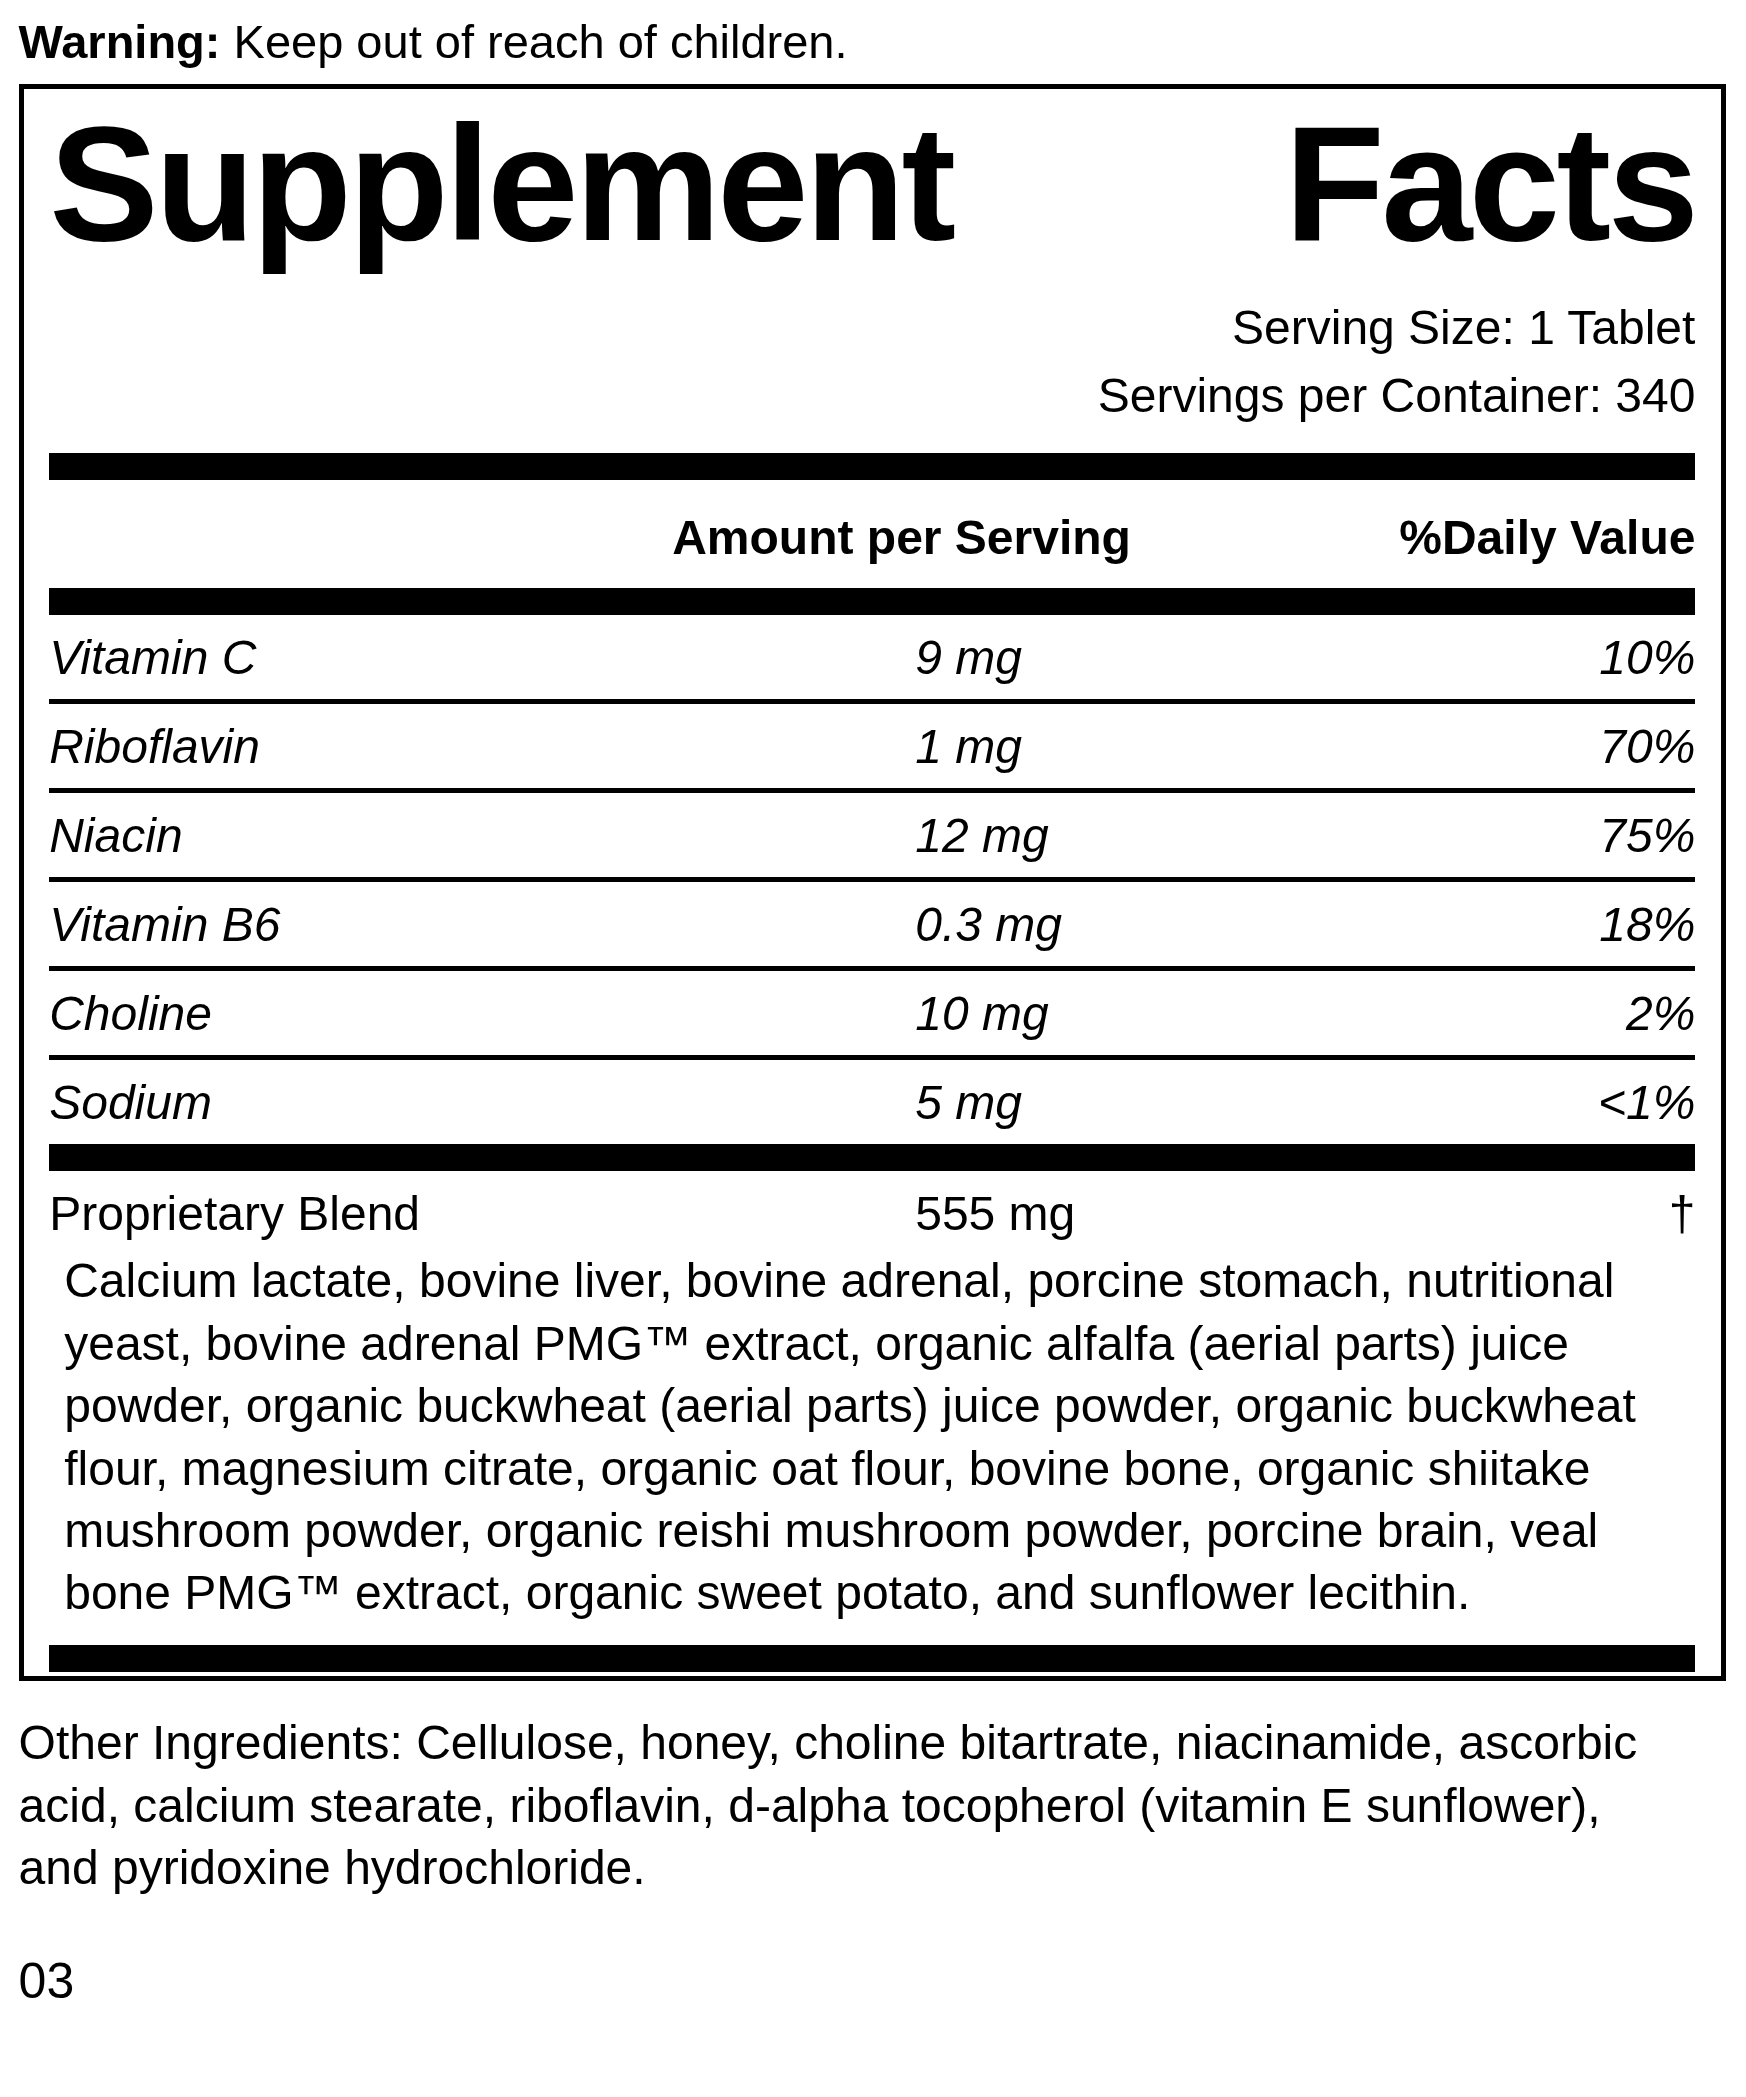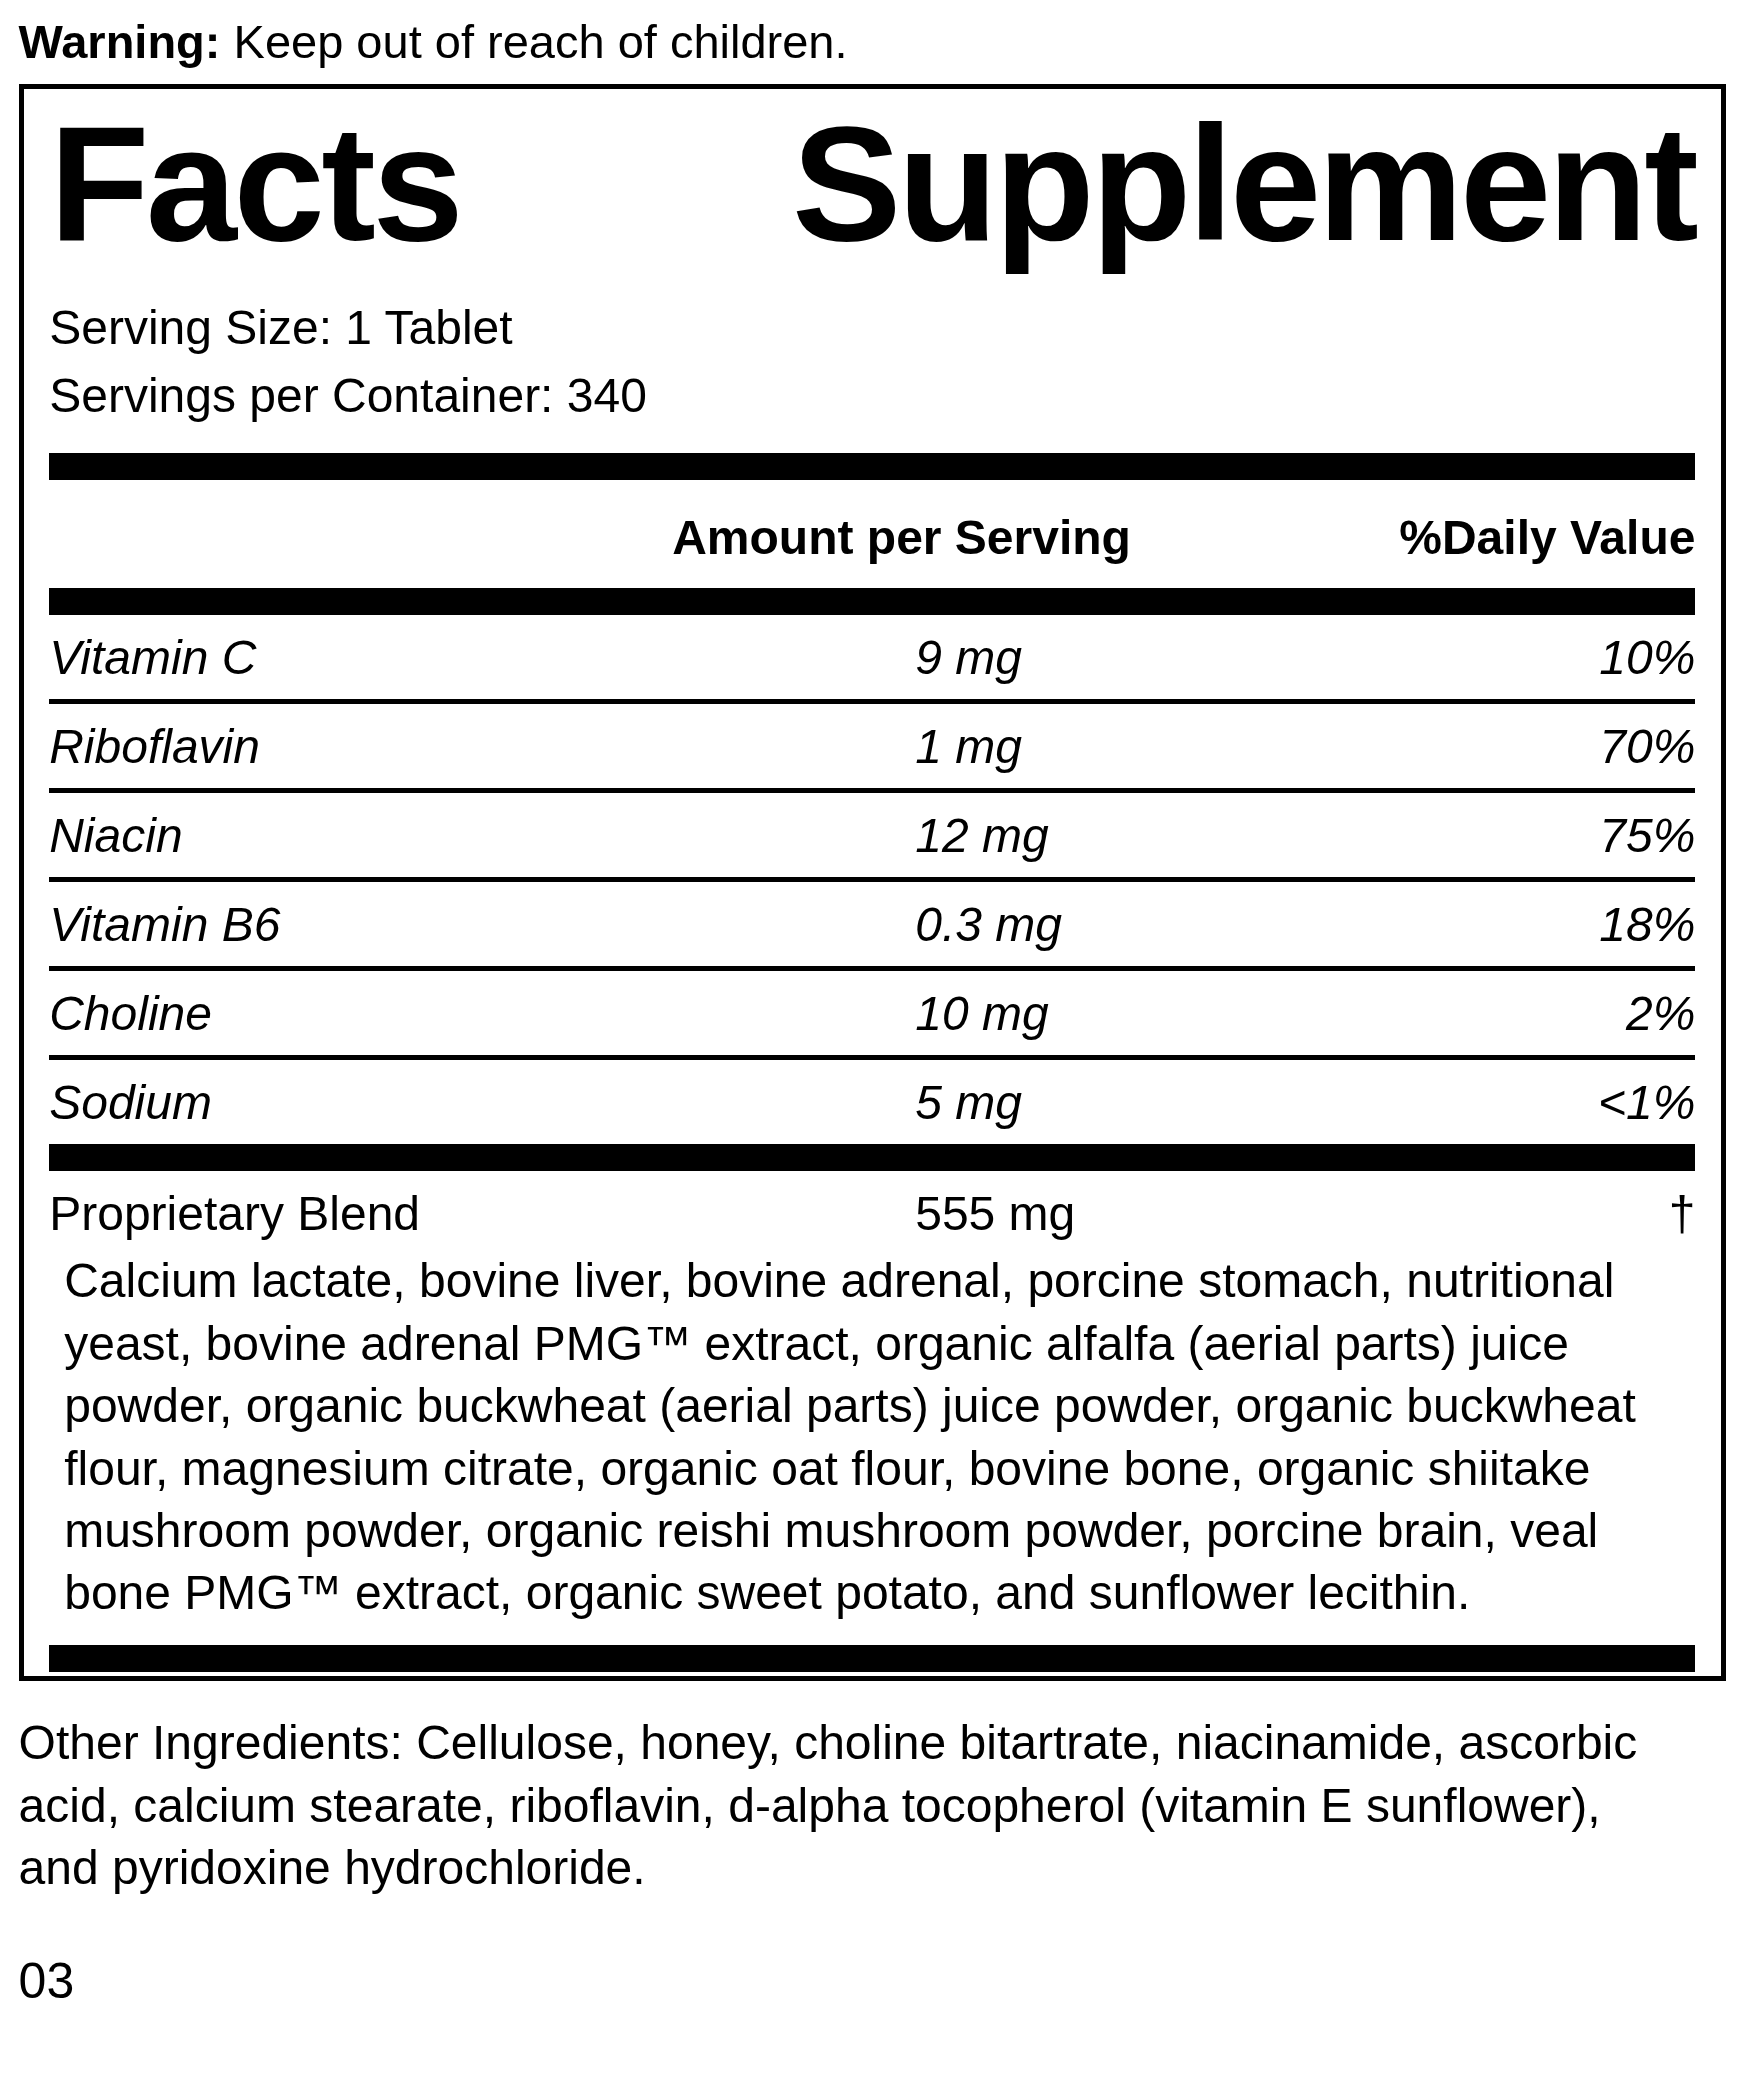--- a/index.html
+++ b/index.html
@@ -30,21 +30,21 @@
   .panel-title {
     display: flex;
     justify-content: space-between;
     align-items: baseline;
     font-weight: bold;
     font-size: 164px;
     letter-spacing: -3.5px;
     line-height: 1.02;
     margin-top: 10.5px;
   }
-  .serving-block { margin-top: 27px; }
+  .serving-block { margin-top: 27px; text-align: right; }
   .serving-line {
     font-size: 48px;
     line-height: 1.42;
   }
   .bar {
     height: 27px;
     background: #000000;
   }
   .bar-top { margin-top: 23px; }
   .header-row {
@@ -110,22 +110,22 @@
 </style>
 </head>
 <body>
 
 <div class="warning">
   <span class="warning-label">Warning:</span><span> Keep out of reach of children.</span>
 </div>
 
 <div class="panel">
   <div class="panel-title">
+    <span>Supplement</span>
     <span>Facts</span>
-    <span>Supplement</span>
   </div>
 
   <div class="serving-block">
     <div class="serving-line">Serving Size: 1 Tablet</div>
     <div class="serving-line">Servings per Container: 340</div>
   </div>
 
   <div class="bar bar-top"></div>
 
   <div class="header-row">

